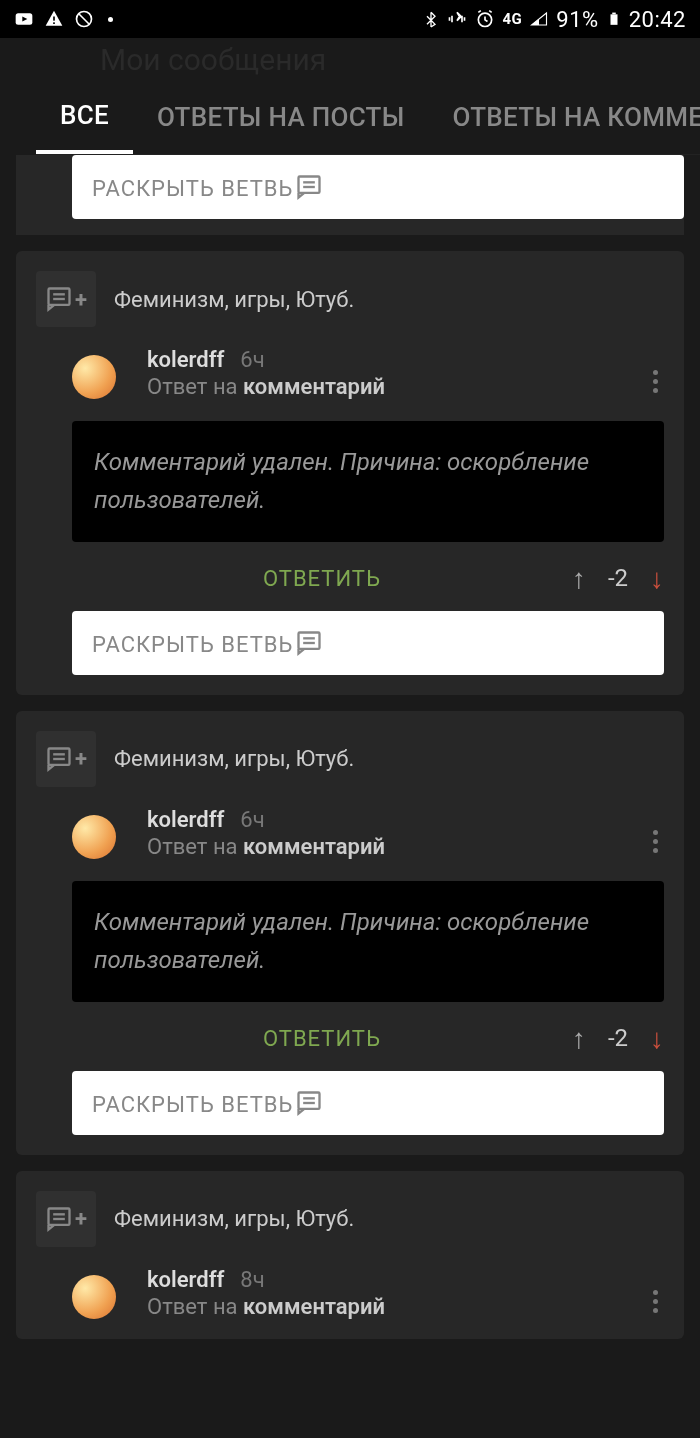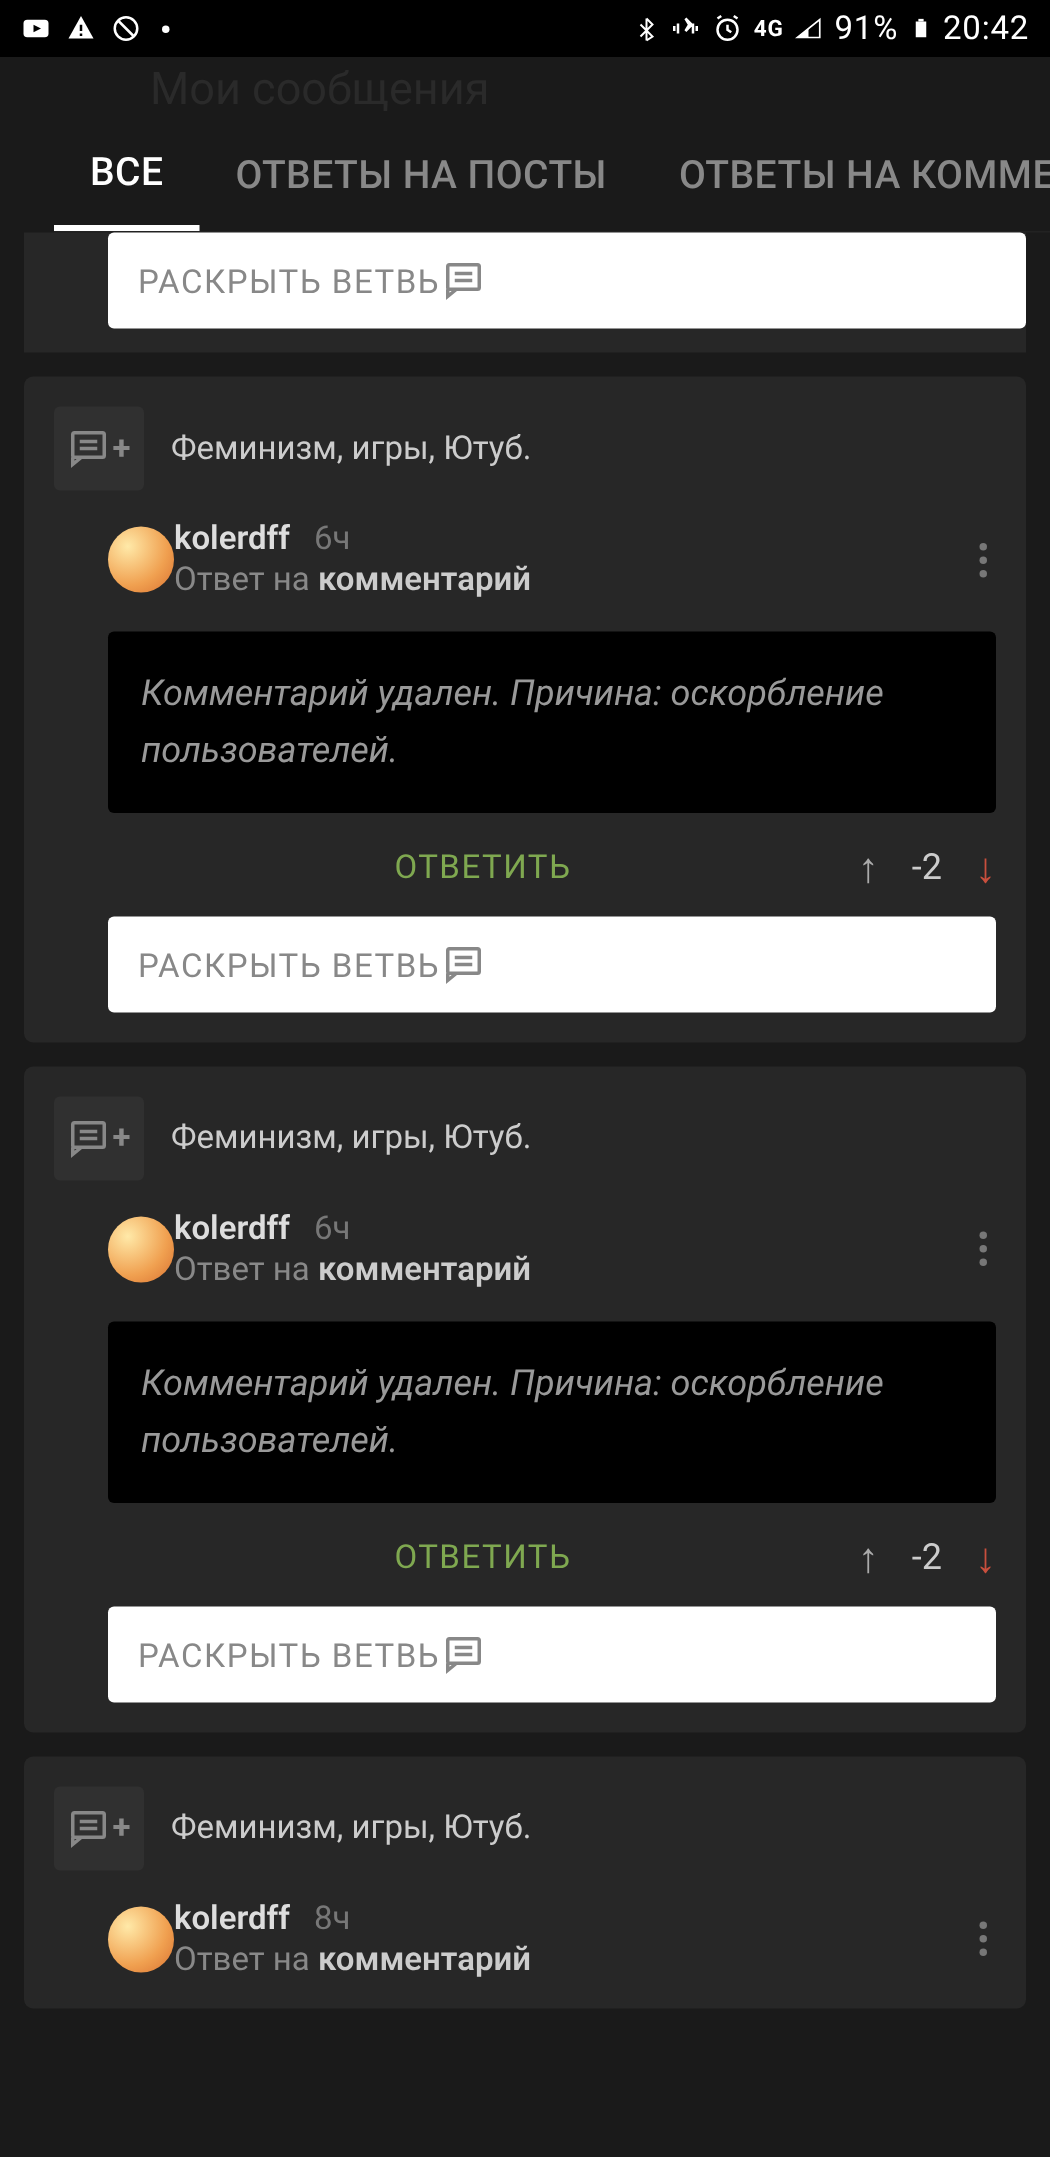--- a/index.html
+++ b/index.html
@@ -84,22 +84,22 @@
     width: 60px; height: 56px;
     background: #303030;
     border-radius: 4px;
     display: flex; align-items: center; justify-content: center;
     gap: 2px;
   }
   .header-title { color: #ccc; font-size: 22px; }
   .comment-block { padding-left: 36px; }
   .comment-meta {
     display: flex;
-    align-items: center;
-    gap: 0;
+    align-items: flex-end;
+    gap: 31px;
     position: relative;
   }
   .avatar {
     width: 44px; height: 44px;
     border-radius: 50%;
     background: radial-gradient(circle at 30% 30%, #ffe9a8, #f0a050 60%, #d87030);
     flex-shrink: 0;
   }
   .meta-text { flex: 1; }
   .meta-line1 { display: flex; gap: 16px; align-items: baseline; }

